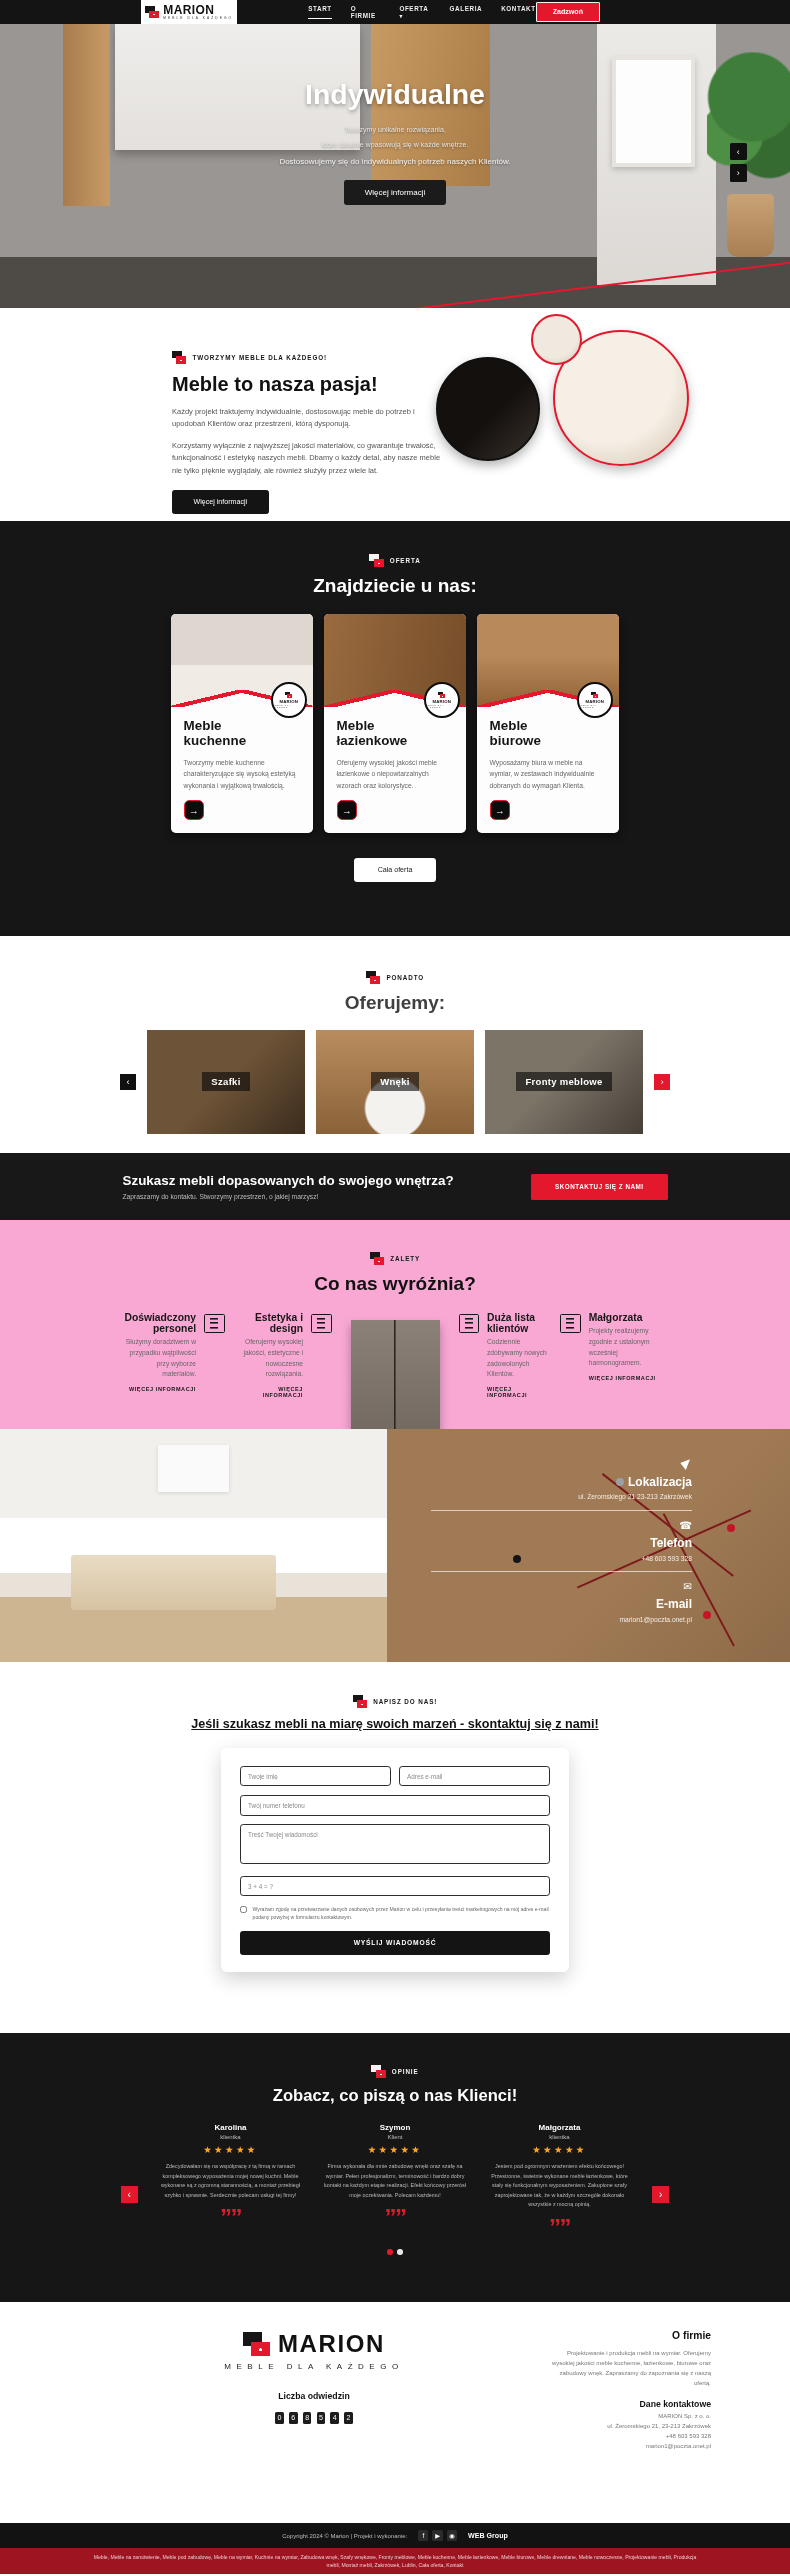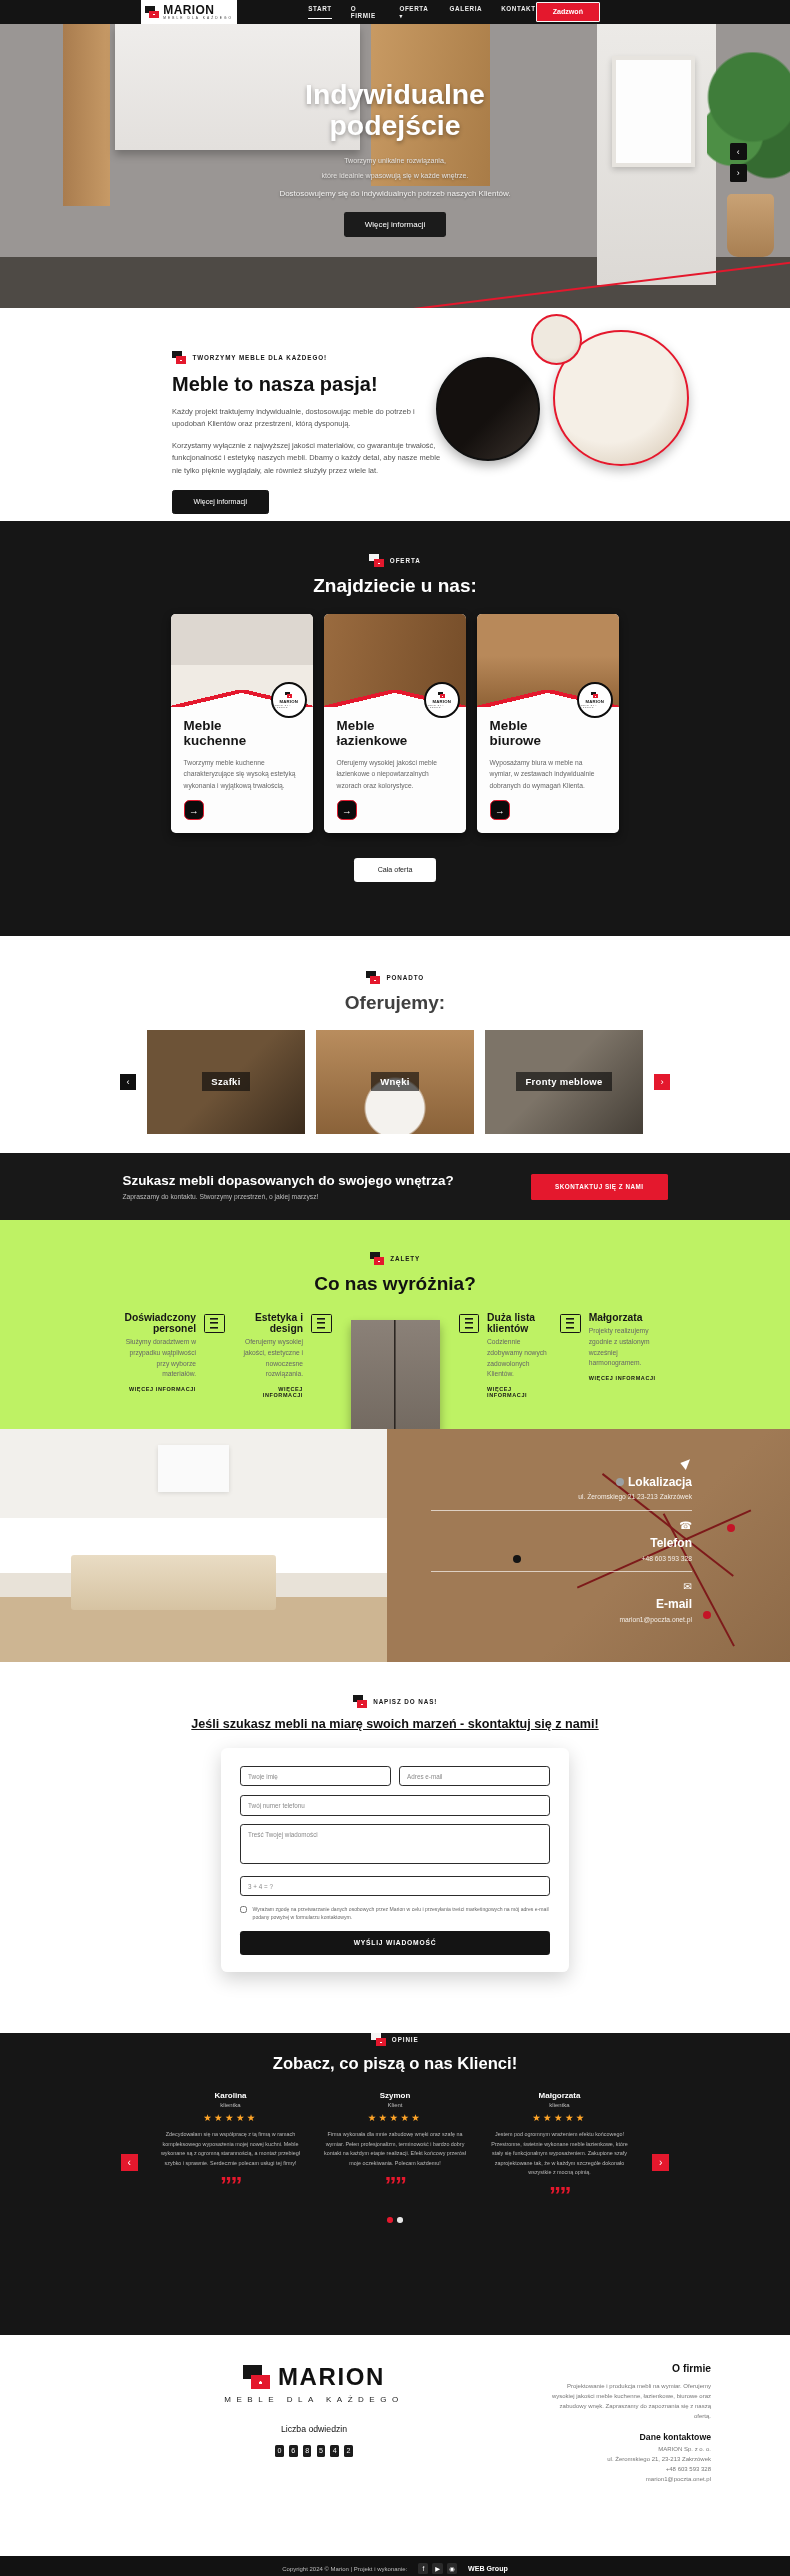--- a/index.html
+++ b/index.html
@@ -105,21 +105,21 @@
 
   
   .ctaband{height:67px;background:#181818;display:flex;align-items:center;}
   .ctaband-inner{width:545px;margin:0 auto;display:flex;align-items:center;}
   .cta-title{color:#fff;font-size:13.4px;font-weight:900;}
   .cta-sub{color:#bdbdbd;font-size:6.7px;margin-top:4.7px;}
   .btn-red{margin-left:auto;background:#e4182d;color:#fff;font-size:6.3px;font-weight:bold;letter-spacing:0.5px;
     padding:9.5px 24px;border:none;border-radius:1.6px;cursor:pointer;}
 
   
-  .features{height:209px;background:#bef264;padding-top:32px;}
+  .features{height:209px;background:#f9a8d4;padding-top:32px;}
   .features-title{font-size:19px;font-weight:900;text-align:center;color:#111;margin-top:8px;}
   .feat-grid{display:flex;justify-content:center;gap:19px;margin-top:17.4px;}
   .feat-col{width:209px;display:flex;gap:12.6px;}
   .feat{display:flex;gap:8px;}
   .feat.rtl{flex-direction:row-reverse;text-align:right;}
   .cab-icon{width:20.5px;height:19px;border:1.6px solid #151515;border-radius:1.6px;flex:none;margin-top:1.6px;background:
      linear-gradient(#151515,#151515) 50% 22%/8px 1.6px no-repeat,
      linear-gradient(#151515,#151515) 50% 50%/8px 1.6px no-repeat,
      linear-gradient(#151515,#151515) 50% 78%/8px 1.6px no-repeat;}
   .feat-title{font-size:10.3px;font-weight:900;color:#161616;}
@@ -153,21 +153,21 @@
   .f-row{display:flex;gap:8px;margin-bottom:8.7px;}
   .f-input{flex:1;height:20.5px;border:0.8px solid #2c2c2c;border-radius:3.2px;font-size:6.3px;padding:0 7.1px;color:#333;font-family:"Liberation Sans",sans-serif;background:#fff;}
   .f-input::placeholder,.f-area::placeholder{color:#8a8a8a;}
   .f-area{width:100%;height:40px;border:0.8px solid #2c2c2c;border-radius:3.2px;font-size:6.3px;padding:5.5px 7.1px;resize:none;margin-bottom:8.7px;font-family:"Liberation Sans",sans-serif;}
   .consent{display:flex;gap:5.5px;align-items:flex-start;margin:3.2px 0 9.5px;}
   .consent input{width:7.1px;height:7.1px;margin-top:0.8px;}
   .consent span{font-size:5.1px;line-height:1.6;color:#666;}
   .btn-send{width:100%;height:24px;background:#141414;color:#fff;font-size:6.7px;font-weight:bold;letter-spacing:0.8px;border:none;border-radius:3.2px;cursor:pointer;}
 
   
-  .reviews{height:302px;background:#161616;}
+  .reviews{height:269px;background:#161616;padding-top:32px;}
   .rev-title{color:#fff;font-size:16.6px;font-weight:900;text-align:center;margin-top:8px;}
   .rev-row{display:flex;justify-content:center;gap:20.5px;margin-top:17.4px;align-items:flex-start;}
   .rev{width:144px;text-align:center;}
   .rev-name{color:#fff;font-size:8px;font-weight:bold;}
   .rev-role{color:#bdbdbd;font-size:6px;margin-top:1.6px;}
   .rev-stars{color:#ffa528;font-size:9.5px;letter-spacing:2.4px;margin-top:4.7px;}
   .rev-text{color:#b9b9b9;font-size:5.4px;line-height:1.75;margin-top:7.1px;}
   .rev-quote{color:#e4182d;font-size:24px;font-weight:900;line-height:.6;margin-top:11px;letter-spacing:-1.6px;}
   .rev-arrow{width:17.4px;height:17.4px;background:#e4182d;color:#fff;font-size:10.3px;display:flex;align-items:center;justify-content:center;cursor:pointer;margin-top:63px;flex:none;}
   .dots{display:flex;justify-content:center;gap:4.7px;margin-top:14.2px;}
@@ -179,21 +179,21 @@
   .footer{height:221px;background:#fff;padding-top:28.4px;}
   .foot-grid{width:632px;margin:0 auto;display:flex;}
   .f-col-nav{width:134px;}
   .f-h{font-size:10.3px;font-weight:900;color:#111;}
   .f-hr{height:0.8px;background:#dcdcdc;margin:6.3px 0 8px;}
   .f-link{font-size:6.3px;color:#777;padding:4px 0;border-bottom:0.8px solid #f0f0f0;cursor:pointer;width:103px;}
   .f-col-logo{flex:1;text-align:center;}
   .f-logo-row{display:flex;align-items:center;justify-content:center;gap:8px;}
   .f-logo-name{font-size:24px;font-weight:900;letter-spacing:1.6px;color:#111;}
   .f-logo-tag{font-size:8px;letter-spacing:5.5px;color:#222;margin-top:3.2px;}
-  .f-visits{font-size:8.7px;font-weight:400;color:#111;margin-top:20.5px;text-align:center;}
+  .f-visits{font-size:8.7px;font-weight:700;color:#111;margin-top:20.5px;text-align:center;}
   .digits{margin-top:8px;}
   .digit{display:inline-block;width:8.7px;height:12px;background:#1c1c1c;color:#fff;font-size:7.1px;line-height:12px;text-align:center;margin:0 0.8px;border-radius:1.6px;}
   .f-col-about{width:162px;text-align:right;}
   .f-about-text{font-size:6px;line-height:1.7;color:#777;margin-top:6.3px;}
   .f-contact-h{font-size:8.7px;font-weight:900;color:#111;margin-top:11px;}
   .f-cline{font-size:6px;color:#777;margin-top:4px;}
 
   
   .copybar{height:25px;background:#121212;display:flex;align-items:center;justify-content:center;gap:11px;}
   .copy-text{color:#bdbdbd;font-size:6px;}
@@ -229,21 +229,20 @@
   <div class="hero-cab"></div>
   <div class="hero-wood-mid"></div>
   <div class="hero-right"></div>
   <div class="hero-frame"></div>
   <div class="hero-plant"></div>
   <div class="hero-pot"></div>
   <div class="hero-redline"></div>
   <div class="hero-content">
     <div class="hero-title">
       <div>Indywidualne</div>
-      <div>podejście</div>
     </div>
     <div class="hero-sub">
       <div>Tworzymy unikalne rozwiązania,</div>
       <div>które idealnie wpasowują się w każde wnętrze.</div>
     </div>
     <div class="hero-sub-strong">Dostosowujemy się do indywidualnych potrzeb naszych Klientów.</div>
     <button class="btn-hero">Więcej informacji</button>
   </div>
   <div class="hero-arrows">
     <span class="sq-arrow">‹</span>

